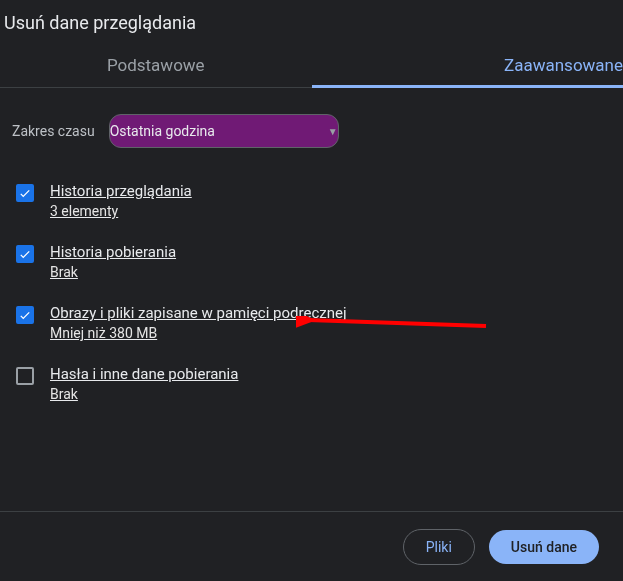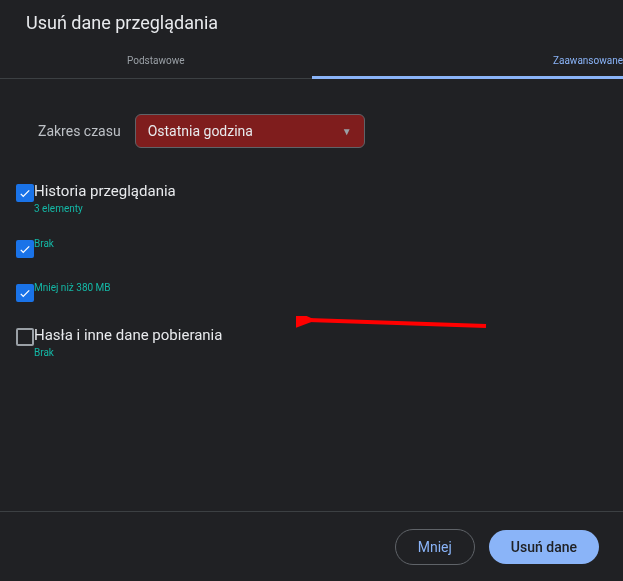--- a/index.html
+++ b/index.html
@@ -10,31 +10,31 @@
     color: #e8eaed;
     font-family: "Segoe UI", Roboto, Arial, sans-serif;
     font-size: 14px;
     overflow: hidden;
     position: relative;
   }
   .dialog-title {
     font-size: 18px;
     font-weight: 400;
     color: #e8eaed;
-    padding: 12px 16px 8px 26px;
+    padding: 12px 16px 8px 4px;
   }
   .tabs {
     display: flex;
     border-bottom: 1px solid #3c4043;
   }
   .tab {
     flex: 1;
     text-align: center;
     padding: 14px 0 12px 0;
-    font-size: 10px;
+    font-size: 17px;
     color: #9aa0a6;
     cursor: pointer;
     position: relative;
   }
   .tab.active {
     color: #8ab4f8;
     text-align: right;
   }
   .tab.active::after {
     content: "";
@@ -61,43 +61,44 @@
   }
   .time-row {
     display: flex;
     align-items: center;
     gap: 14px;
     margin-bottom: 22px;
   }
   .time-label {
     color: #bdc1c6;
     font-size: 14px;
-    margin-left: 26px;
   }
   .select {
     display: flex;
     align-items: center;
     justify-content: space-between;
     border: 1px solid #5f6368;
-    border-radius: 6px;
-    padding: 8px 12px;
+    border-radius: 12px;
+    padding: 8px 0;
     min-width: 230px;
     color: #e8eaed;
     font-size: 14px;
     cursor: pointer;
-    background: #7f1d1d;
+    background: #701a75;
   }
   .select .caret {
     font-size: 10px;
     color: #9aa0a6;
   }
   .item {
     display: flex;
     align-items: flex-start;
+    gap: 16px;
     padding: 12px 4px;
+    text-decoration: underline;
   }
   .checkbox {
     width: 18px;
     height: 18px;
     border: 2px solid #9aa0a6;
     border-radius: 2px;
     margin-top: 2px;
     flex-shrink: 0;
     display: flex;
     align-items: center;
@@ -105,21 +106,21 @@
     cursor: pointer;
   }
   .checkbox.checked {
     background: #1a73e8;
     border-color: #1a73e8;
   }
   .checkbox.checked svg { display: block; }
   .checkbox svg { display: none; width: 14px; height: 14px; }
   .item-text { display: flex; flex-direction: column; gap: 3px; }
   .item-title { color: #e8eaed; font-size: 15px; }
-  .item-sub { color: #14b8a6; font-size: 10px; }
+  .item-sub { color: #e5e5e5; font-size: 14px; }
   .item.cut {
     padding-bottom: 0;
   }
   .footer {
     position: absolute;
     bottom: 0; left: 0; right: 0;
     height: 70px;
     border-top: 1px solid #3c4043;
     display: flex;
     align-items: center;
@@ -186,51 +187,53 @@
     </div>
   </div>
 
   <div class="item">
     <div class="checkbox checked">
       <svg viewBox="0 0 24 24">
           <path fill="#fff" d="M9 16.2l-3.5-3.5L4 14.2 9 19.2 20 8.2l-1.5-1.5z"></path>
         </svg>
     </div>
     <div class="item-text">
+      <span class="item-title">Historia pobierania</span>
       <span class="item-sub">Brak</span>
     </div>
   </div>
 
 
   <div class="item">
     <div class="checkbox checked">
       <svg viewBox="0 0 24 24">
           <path fill="#fff" d="M9 16.2l-3.5-3.5L4 14.2 9 19.2 20 8.2l-1.5-1.5z"></path>
         </svg>
     </div>
     <div class="item-text">
+      <span class="item-title">Obrazy i pliki zapisane w pamięci podręcznej</span>
       <span class="item-sub">Mniej niż 380 MB</span>
     </div>
   </div>
 
   <div class="item">
     <div class="checkbox">
       
     </div>
     <div class="item-text">
       <span class="item-title">Hasła i inne dane pobierania</span>
       <span class="item-sub">Brak</span>
     </div>
   </div>
 
 
 </div>
 
 <div class="footer">
-  <button class="btn btn-cancel">Mniej</button>
+  <button class="btn btn-cancel">Pliki</button>
   <button class="btn btn-primary">Usuń dane</button>
 </div>
 
 <svg class="arrow-annotation" width="200" height="30">
   <defs>
     <marker id="ah" markerWidth="12" markerHeight="10" refX="2" refY="5" orient="auto">
       <polygon points="12,0 0,5 12,10" fill="#ff0000"></polygon>
     </marker>
   </defs>
   <line x1="190" y1="10" x2="12" y2="4" stroke="#ff0000" stroke-width="4" marker-end="url(#ah)"></line>

